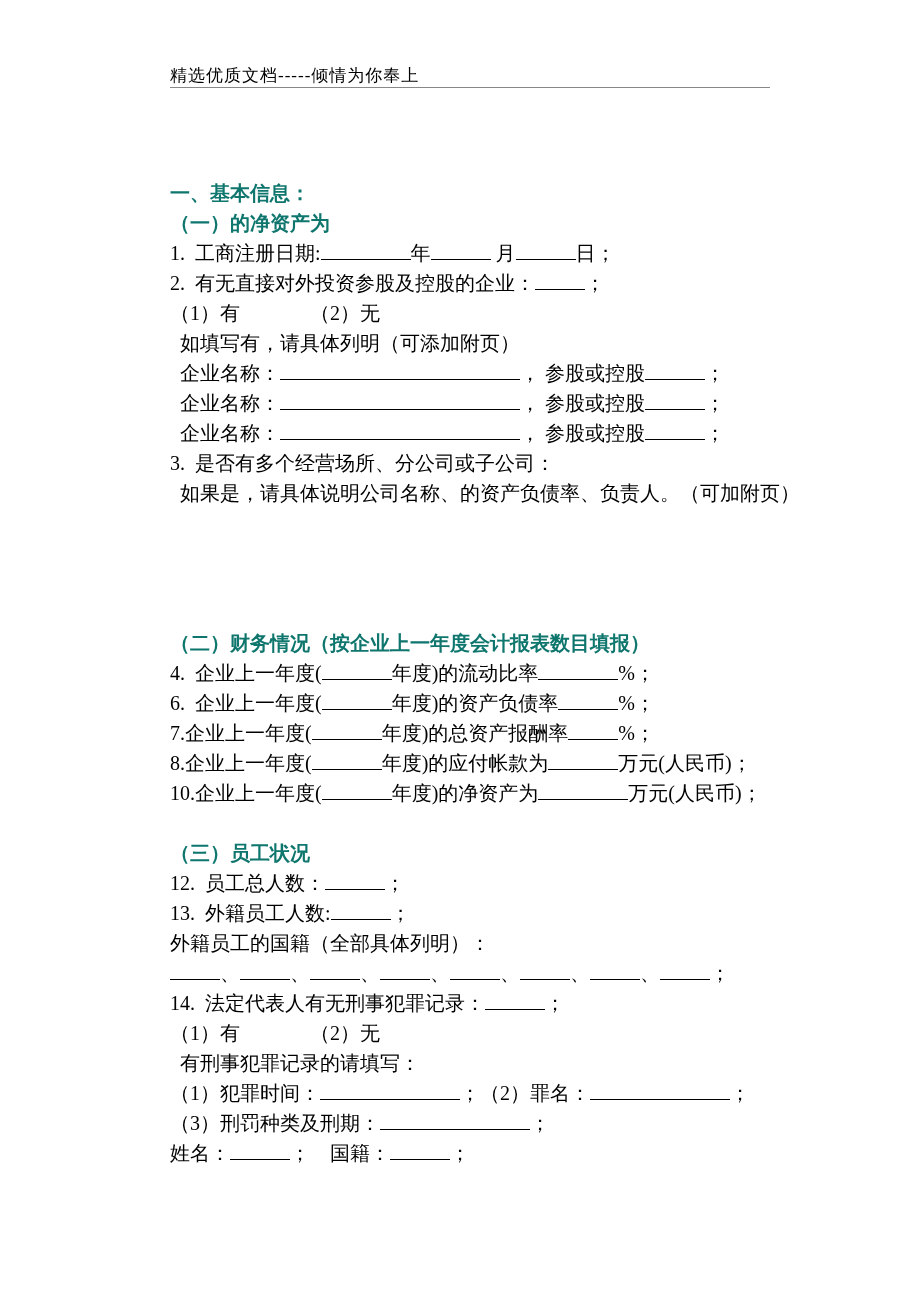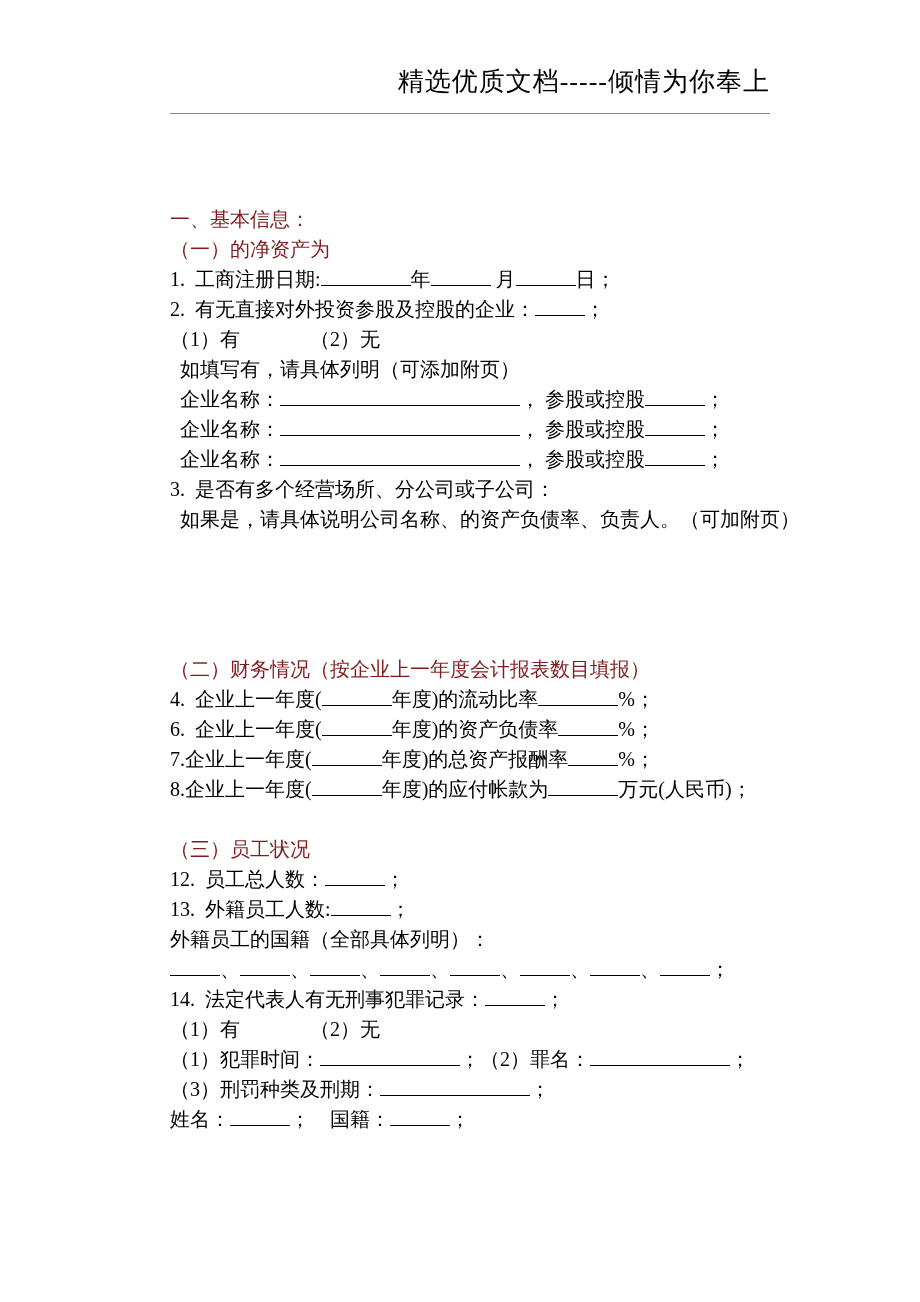--- a/index.html
+++ b/index.html
@@ -1,20 +1,20 @@
 <!DOCTYPE html>
 <html><head>
 <meta charset="utf-8">
 <style>
   * { box-sizing: border-box; margin: 0; padding: 0; }
   html, body { width: 920px; background: #fff; font-family: "SimSun", "宋体", serif; color: #000; }
   .page { width: 920px; min-height: 1302px; padding: 64px 150px 40px 170px; position: relative; }
-  .header-line { text-align: right; font-size: 26px; letter-spacing: 1px; margin-bottom: 14px; }
+  .header-line { text-align: left; font-size: 17px; letter-spacing: 1px; margin-bottom: 0; }
   .hr { height: 1px; background: #888; margin: 0 0 90px 0; }
-  .section-title { color: #7f1d1d; font-weight: normal; font-size: 20px; line-height: 30px; }
+  .section-title { color: #0f766e; font-weight: bold; font-size: 20px; line-height: 30px; }
   .line { font-size: 20px; line-height: 30px; white-space: pre; }
   .blank { display: inline-block; border-bottom: 1px solid #000; height: 22px; vertical-align: baseline; }
   .block { margin-bottom: 0; }
   .gap-small { height: 30px; }
   .gap-large { height: 120px; }
 </style>
 </head>
 <body>
 
 <div class="page">
@@ -43,32 +43,34 @@
     <div class="line">  如果是，请具体说明公司名称、的资产负债率、负责人。（可加附页）</div>
 
     <div class="gap-large"></div>
 
     <div class="section-title line">（二）财务情况（按企业上一年度会计报表数目填报）</div>
 
     <div class="line"><span>4.  企业上一年度(</span><span class="blank" style="width:70px"></span><span>年度)的流动比率</span><span class="blank" style="width:80px"></span><span>%；</span></div>
     <div class="line"><span>6.  企业上一年度(</span><span class="blank" style="width:70px"></span><span>年度)的资产负债率</span><span class="blank" style="width:60px"></span><span>%；</span></div>
     <div class="line"><span>7.企业上一年度(</span><span class="blank" style="width:70px"></span><span>年度)的总资产报酬率</span><span class="blank" style="width:50px"></span><span>%；</span></div>
     <div class="line"><span>8.企业上一年度(</span><span class="blank" style="width:70px"></span><span>年度)的应付帐款为</span><span class="blank" style="width:70px"></span><span>万元(人民币)；</span></div>
+    <div class="line"><span>10.企业上一年度(</span><span class="blank" style="width:70px"></span><span>年度)的净资产为</span><span class="blank" style="width:90px"></span><span>万元(人民币)；</span></div>
 
     <div class="gap-small"></div>
 
     <div class="section-title line">（三）员工状况</div>
 
     <div class="line"><span>12.  员工总人数：</span><span class="blank" style="width:60px"></span><span>；</span></div>
     <div class="line"><span>13.  外籍员工人数:</span><span class="blank" style="width:60px"></span><span>；</span></div>
     <div class="line">外籍员工的国籍（全部具体列明）：</div>
     <div class="line"><span class="blank" style="width:50px"></span><span>、</span><span class="blank" style="width:50px"></span><span>、</span><span class="blank" style="width:50px"></span><span>、</span><span class="blank" style="width:50px"></span><span>、</span><span class="blank" style="width:50px"></span><span>、</span><span class="blank" style="width:50px"></span><span>、</span><span class="blank" style="width:50px"></span><span>、</span><span class="blank" style="width:50px"></span><span>；</span></div>
 
     <div class="line"><span>14.  法定代表人有无刑事犯罪记录：</span><span class="blank" style="width:60px"></span><span>；</span></div>
     <div class="line"><span>（1）有</span><span>              </span><span>（2）无</span></div>
+    <div class="line">  有刑事犯罪记录的请填写：</div>
     <div class="line"><span>（1）犯罪时间：</span><span class="blank" style="width:140px"></span><span>；（2）罪名：</span><span class="blank" style="width:140px"></span><span>；</span></div>
     <div class="line"><span>（3）刑罚种类及刑期：</span><span class="blank" style="width:150px"></span><span>；</span></div>
 
     <div class="line"><span>姓名：</span><span class="blank" style="width:60px"></span><span>；    国籍：</span><span class="blank" style="width:60px"></span><span>；</span></div>
 
   </div>
 
 </div>
 
 </body></html>

